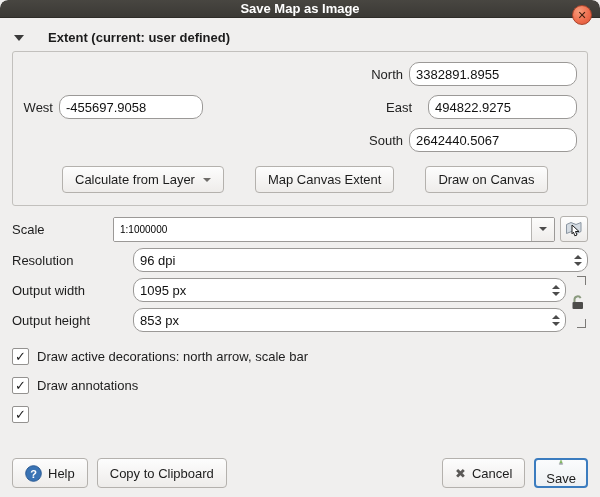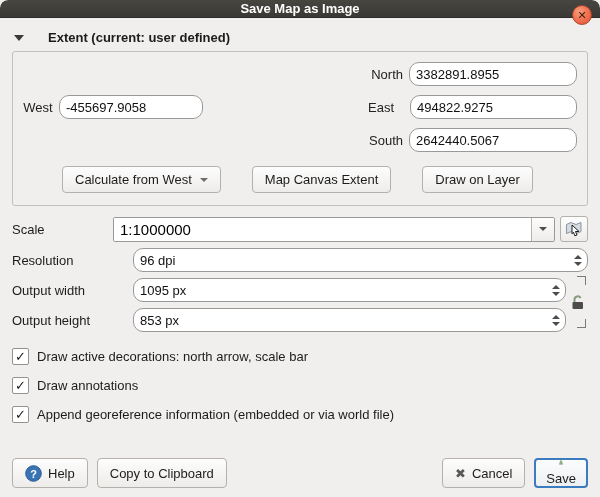--- a/index.html
+++ b/index.html
@@ -48,31 +48,31 @@
   .extent-box {
     border: 1px solid #c2c0bd; border-radius: 3px;
     padding: 10px 10px 12px 10px;
   }
   .row { display: flex; align-items: center; justify-content: flex-end; }
   .row-north, .row-south { margin-bottom: 9px; }
   .lbl { color: #222; white-space: nowrap; }
   .lbl-n, .lbl-s { width: 208px; text-align: right; padding-right: 6px; }
   .row-we { justify-content: space-between; margin-bottom: 9px; }
   .we-group { display: flex; align-items: center; }
-  .lbl-w { width: 36px; text-align: center; padding-right: 6px; }
+  .lbl-w { width: 36px; text-align: right; padding-right: 6px; }
   .lbl-e { padding-right: 16px; }
   input.field {
     height: 24px; background: #ffffff;
     border: 1px solid #9b9997; border-radius: 10px;
     padding: 0 6px; font-size: 13px; color: #111;
     font-family: "Liberation Sans", "DejaVu Sans", sans-serif;
   }
   .f-n, .f-s { width: 168px; }
   .f-w { width: 144px; }
-  .f-e { width: 167px; }
+  .f-e { width: 149px; }
   .row-ext-buttons { margin-top: 14px; padding-left: 39px; display: flex; gap: 31px; }
   .btn {
     height: 27px; padding: 0 12px;
     background: linear-gradient(#fdfdfd, #eeecea);
     border: 1px solid #b4b1ad; border-radius: 4px;
     font-size: 13px; color: #1c1c1c;
     display: inline-flex; align-items: center; justify-content: center; gap: 6px;
     white-space: nowrap; cursor: default;
     font-family: "Liberation Sans", "DejaVu Sans", sans-serif;
   }
@@ -82,21 +82,21 @@
     border-top: 4px solid #6e6c69;
   }
   
   .form-row { display: flex; align-items: center; margin-top: 6px; }
   .form-row.first { margin-top: 10px; justify-content: flex-end; }
   .form-label { width: 101px; flex: none; }
   .combo {
     flex: 1; height: 25px; display: flex; align-items: stretch;
     background: #fff; border: 1px solid #9b9997; border-radius: 2px; overflow: hidden;
   }
-  .combo input { flex: 1; border: none; outline: none; padding: 4px 6px; font-size: 15px;
+  .combo input { flex: 1; border: none; outline: none; padding: 4px 6px; font-size: 10px;
     font-family: "Liberation Sans", "DejaVu Sans", sans-serif; }
   .combo .dd {
     width: 23px; border-left: 1px solid #b6b4b1;
     background: linear-gradient(#fcfcfb, #efedeb);
     display: flex; align-items: center; justify-content: center;
   }
   .dd-arrow { width: 0; height: 0;
     border-left: 4px solid transparent; border-right: 4px solid transparent;
     border-top: 4px solid #4c4c4c; }
   .tool-btn {
@@ -176,28 +176,28 @@
           <span class="lbl lbl-e">East</span>
           <input class="field f-e" value="494822.9275" style="">
         </div>
       </div>
       <div class="row row-south">
         <span class="lbl lbl-s">South</span>
         <input class="field f-s" value="2642440.5067" style="">
       </div>
       <div class="row-ext-buttons">
         <button class="btn">
-          <span>Calculate from West</span>
+          <span>Calculate from Layer</span>
           <span class="menu-arrow"></span>
         </button>
         <button class="btn">
           <span>Map Canvas Extent</span>
         </button>
         <button class="btn">
-          <span>Draw on Layer</span>
+          <span>Draw on Canvas</span>
         </button>
       </div>
     </div>
 
     <div class="form-row first">
       <span class="form-label">Scale</span>
       <div class="combo">
         <input value="1:1000000" style="">
         <div class="dd">
           <div class="dd-arrow"></div>
@@ -262,21 +262,20 @@
     <div class="check-row">
       <div class="checkbox checked">
         <span class="mark">✓</span>
       </div>
       <span>Draw annotations</span>
     </div>
     <div class="check-row">
       <div class="checkbox checked">
         <span class="mark">✓</span>
       </div>
-      <span>Append georeference information (embedded or via world file)</span>
     </div>
 
     <div class="footer">
       <button class="btn">
         <svg width="17" height="17" viewBox="0 0 17 17">
           <circle cx="8.5" cy="8.5" r="7.8" fill="#3973b4" stroke="#2a5a94" stroke-width="1"></circle>
           <text x="8.5" y="12.5" text-anchor="middle" font-size="11" font-weight="bold" fill="#ffffff" font-family="Liberation Sans, sans-serif">?</text>
         </svg>
         <span>Help</span>
       </button>

